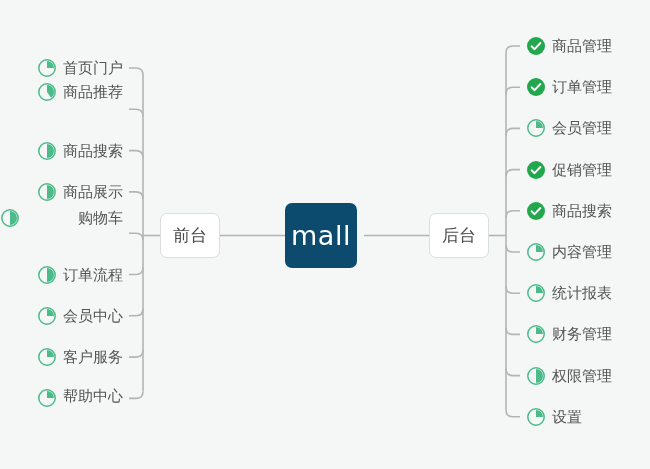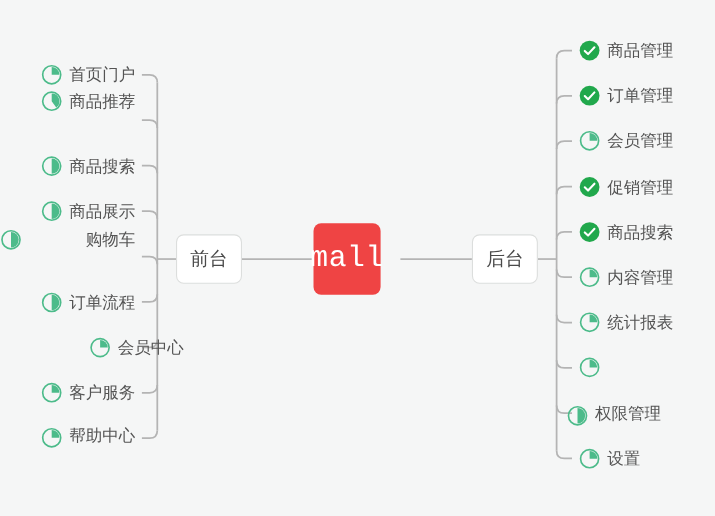--- a/index.html
+++ b/index.html
@@ -110,21 +110,21 @@
       <path d="M 520 128.4 H 513 Q 506 128.4 506 135.4" fill="none" stroke="#b4b4b4" stroke-width="1.6" stroke-linecap="butt"></path>
       <path d="M 520 169.60000000000002 H 513 Q 506 169.60000000000002 506 176.60000000000002" fill="none" stroke="#b4b4b4" stroke-width="1.6" stroke-linecap="butt"></path>
       <path d="M 520 210.8 H 513 Q 506 210.8 506 217.8" fill="none" stroke="#b4b4b4" stroke-width="1.6" stroke-linecap="butt"></path>
       <path d="M 520 252 H 513 Q 506 252 506 245" fill="none" stroke="#b4b4b4" stroke-width="1.6" stroke-linecap="butt"></path>
       <path d="M 520 293.20000000000005 H 513 Q 506 293.20000000000005 506 286.20000000000005" fill="none" stroke="#b4b4b4" stroke-width="1.6" stroke-linecap="butt"></path>
       <path d="M 520 334.40000000000003 H 513 Q 506 334.40000000000003 506 327.40000000000003" fill="none" stroke="#b4b4b4" stroke-width="1.6" stroke-linecap="butt"></path>
       <path d="M 520 375.6 H 513 Q 506 375.6 506 368.6" fill="none" stroke="#b4b4b4" stroke-width="1.6" stroke-linecap="butt"></path>
       <path d="M 520 416.8 H 513 Q 506 416.8 506 409.8" fill="none" stroke="#b4b4b4" stroke-width="1.6" stroke-linecap="butt"></path>
     </svg>
 
-  <div class="node-root" id="root-node" style="left: 285px; top: 203px; width: 61px; height: 65px; background: #ef4444; color: rgb(255, 255, 255); font-family: Liberation Mono, monospace;">
+  <div class="node-root" id="root-node" style="left: 285px; top: 203px; width: 72px; height: 65px; background: #0c4a6e; color: rgb(255, 255, 255);">
     <span>mall</span>
   </div>
 
   <div class="node-branch" id="branch-left" style="left: 160px; top: 213px; width: 60px; height: 45px;">
     <span>前台</span>
   </div>
 
   <div class="node-branch" id="branch-right" style="left: 429px; top: 213px; width: 60px; height: 45px;">
     <span>后台</span>
   </div>
@@ -165,21 +165,21 @@
     </svg>
         <span class="leaf-label">购物车</span>
       </div>
       <div class="leaf left" style="top: 262.5px; left: 0px; width: 123px; justify-content: flex-end;">
         <svg class="leaf-icon" viewBox="0 0 20 20">
       <circle cx="10" cy="10" r="8.2" fill="none" stroke="#4cbb8a" stroke-width="1.5"></circle>
       <path d="M 10 10 L 10 3 A 7 7 0 0 1 10.00 17.00 Z" fill="#4cbb8a"></path>
     </svg>
         <span class="leaf-label">订单流程</span>
       </div>
-      <div class="leaf left" style="top: 303.8px; left: 0px; width: 123px; justify-content: flex-end; padding-left: 44px;">
+      <div class="leaf left" style="top: 303.8px; left: 0px; width: 123px; justify-content: flex-end;">
         <svg class="leaf-icon" viewBox="0 0 20 20">
       <circle cx="10" cy="10" r="8.2" fill="none" stroke="#4cbb8a" stroke-width="1.5"></circle>
       <path d="M 10 10 L 10 3 A 7 7 0 0 1 17.00 10.00 Z" fill="#4cbb8a"></path>
     </svg>
         <span class="leaf-label">会员中心</span>
       </div>
       <div class="leaf left" style="top: 345.1px; left: 0px; width: 123px; justify-content: flex-end;">
         <svg class="leaf-icon" viewBox="0 0 20 20">
       <circle cx="10" cy="10" r="8.2" fill="none" stroke="#4cbb8a" stroke-width="1.5"></circle>
       <path d="M 10 10 L 10 3 A 7 7 0 0 1 17.00 10.00 Z" fill="#4cbb8a"></path>
@@ -242,22 +242,23 @@
       <circle cx="10" cy="10" r="8.2" fill="none" stroke="#4cbb8a" stroke-width="1.5"></circle>
       <path d="M 10 10 L 10 3 A 7 7 0 0 1 17.00 10.00 Z" fill="#4cbb8a"></path>
     </svg>
         <span class="leaf-label">统计报表</span>
       </div>
       <div class="leaf right" style="top: 322.4px; left: 526px; justify-content: flex-start;">
         <svg class="leaf-icon" viewBox="0 0 20 20">
       <circle cx="10" cy="10" r="8.2" fill="none" stroke="#4cbb8a" stroke-width="1.5"></circle>
       <path d="M 10 10 L 10 3 A 7 7 0 0 1 17.00 10.00 Z" fill="#4cbb8a"></path>
     </svg>
-      </div>
-      <div class="leaf right" style="top: 363.6px; left: 515px; justify-content: flex-start; align-items: flex-end;">
+        <span class="leaf-label">财务管理</span>
+      </div>
+      <div class="leaf right" style="top: 363.6px; left: 526px; justify-content: flex-start;">
         <svg class="leaf-icon" viewBox="0 0 20 20">
       <circle cx="10" cy="10" r="8.2" fill="none" stroke="#4cbb8a" stroke-width="1.5"></circle>
       <path d="M 10 10 L 10 3 A 7 7 0 0 1 10.00 17.00 Z" fill="#4cbb8a"></path>
     </svg>
         <span class="leaf-label">权限管理</span>
       </div>
       <div class="leaf right" style="top: 404.8px; left: 526px; justify-content: space-between;">
         <svg class="leaf-icon" viewBox="0 0 20 20">
       <circle cx="10" cy="10" r="8.2" fill="none" stroke="#4cbb8a" stroke-width="1.5"></circle>
       <path d="M 10 10 L 10 3 A 7 7 0 0 1 17.00 10.00 Z" fill="#4cbb8a"></path>

